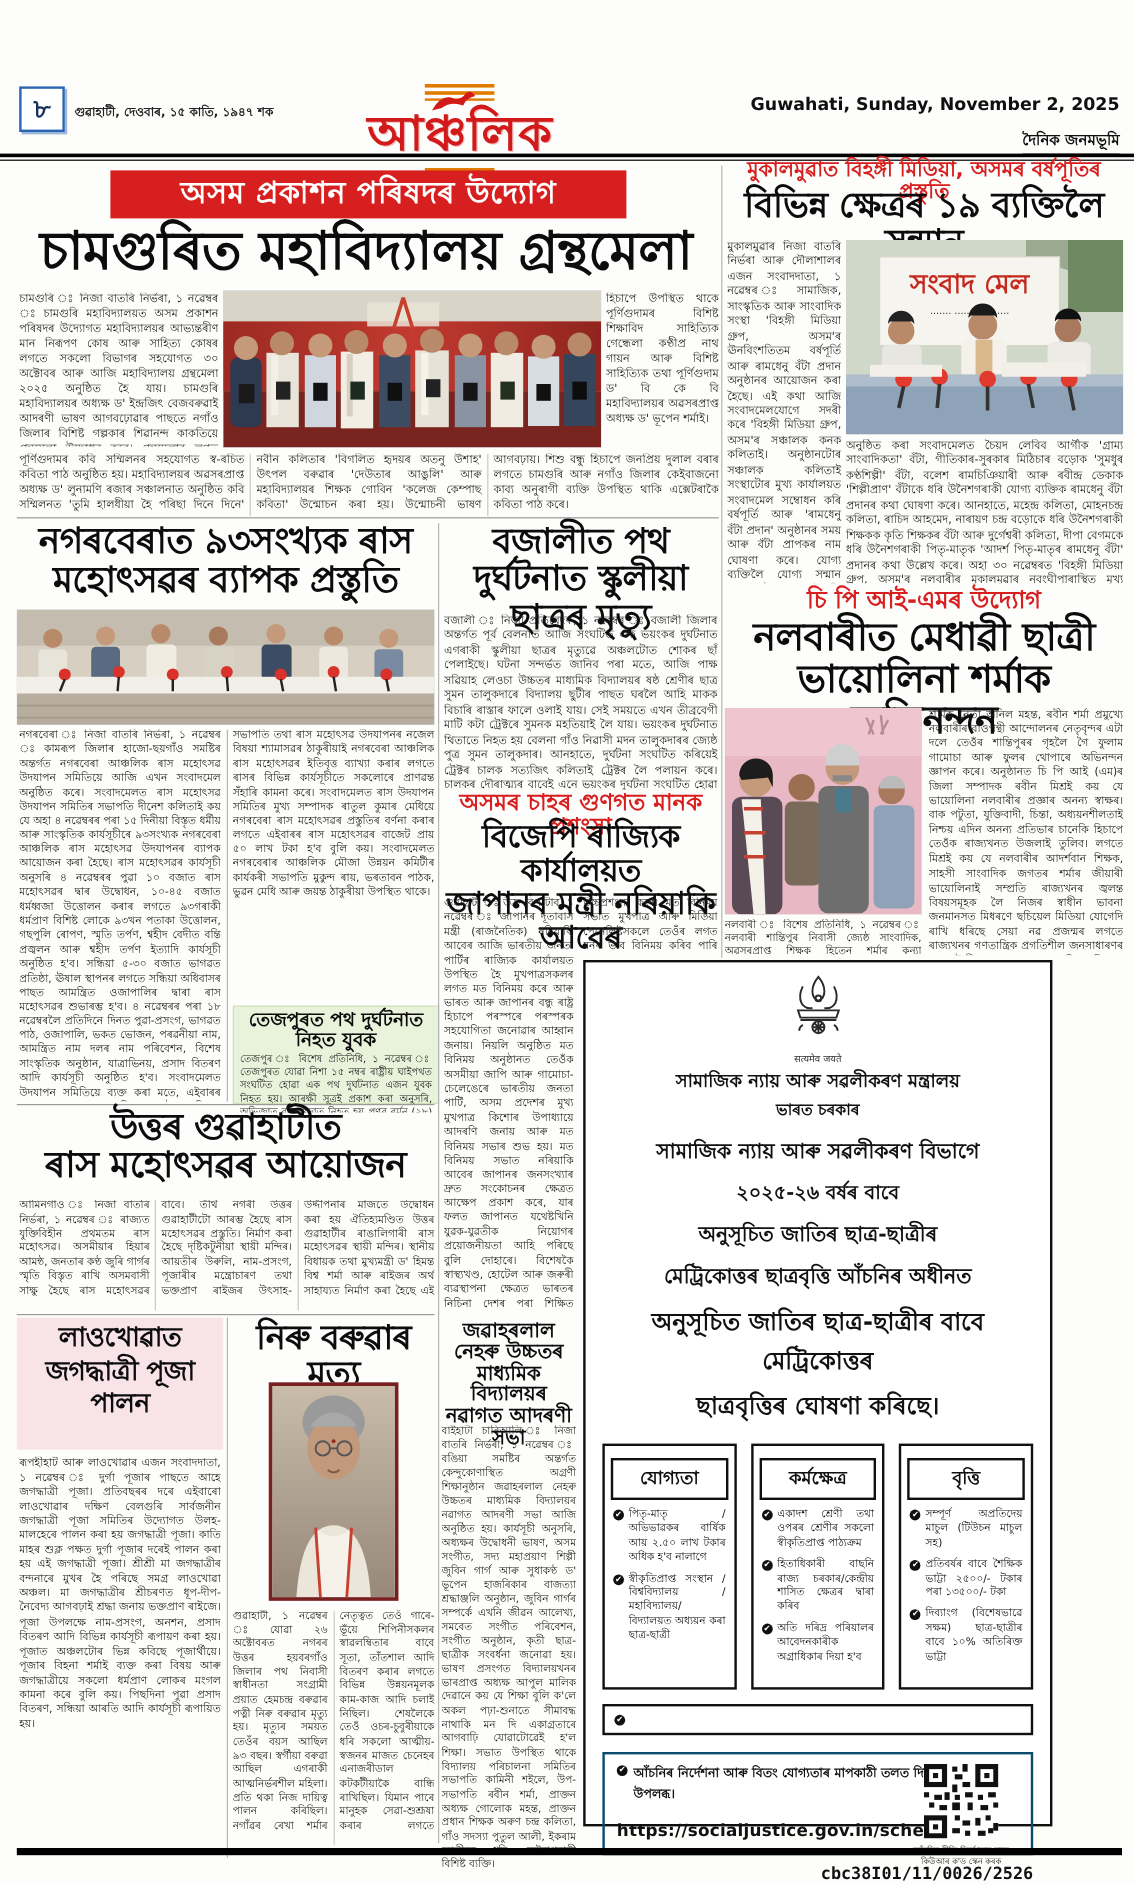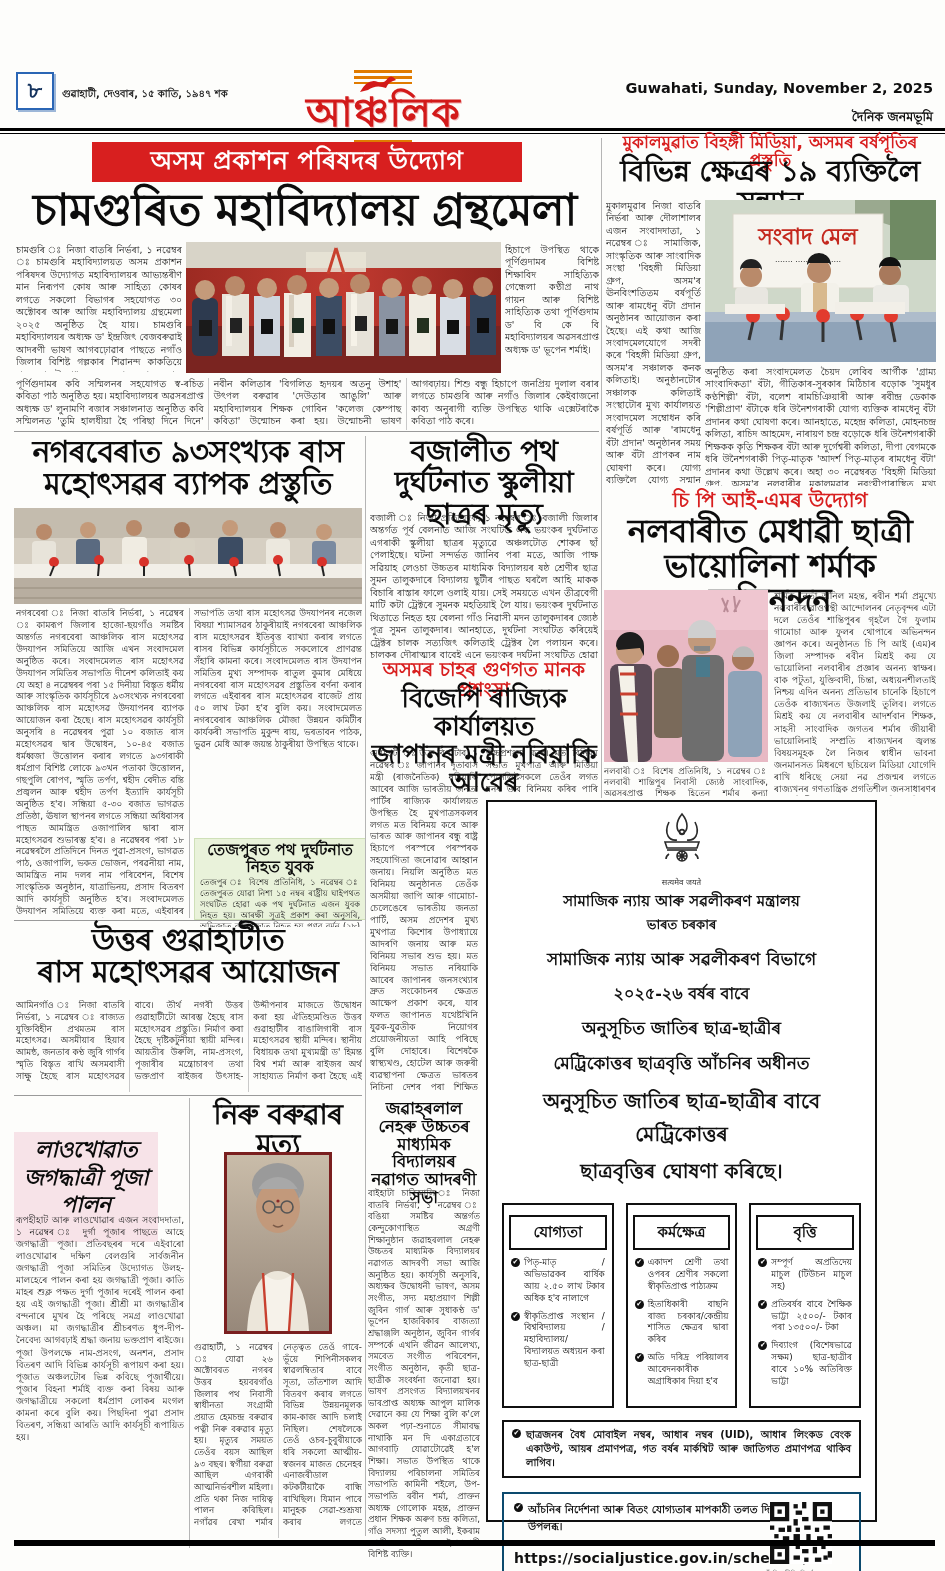--- a/index.html
+++ b/index.html
@@ -364,21 +364,21 @@
   <div class="abs hl" style="left:368px;top:1100px;width:112px;font-size:16.5px;letter-spacing:0;">জৱাহৰলাল নেহৰু উচ্চতৰ মাধ্যমিক বিদ্যালয়ৰ নৱাগত আদৰণী সভা</div>
   <div class="abs body" style="left:368px;top:1188px;width:112px;height:370px;font-size:8.7px;">বাইহাটা চাৰিআলি ঃ নিজা বাতৰি নিৰ্ভৰা, ১ নৱেম্বৰ ঃ বঙিয়া সমষ্টিৰ অন্তৰ্গত কেন্দুকোণাস্থিত অগ্ৰণী শিক্ষানুষ্ঠান জৱাহৰলাল নেহৰু উচ্চতৰ মাধ্যমিক বিদ্যালয়ৰ নৱাগত আদৰণী সভা আজি অনুষ্ঠিত হয়। কাৰ্যসূচী অনুসৰি, অধ্যক্ষৰ উদ্বোধনী ভাষণ, অসম সংগীত, সদ্য মহাপ্ৰয়াণ শিল্পী জুবিন গাৰ্গ আৰু সুধাকণ্ঠ ড' ভূপেন হাজৰিকাৰ বাজত্যা শ্ৰদ্ধাঞ্জলি অনুষ্ঠান, জুবিন গাৰ্গৰ সম্পৰ্কে এখনি জীৱন আলেখ্য, সমবেত সংগীত পৰিবেশন, সংগীত অনুষ্ঠান, কৃতী ছাত্ৰ-ছাত্ৰীক সংবৰ্ধনা জনোৱা হয়। ভাষণ প্ৰসংগত বিদ্যালয়খনৰ ভাৰপ্ৰাপ্ত অধ্যক্ষ আপুল মালিক দেৱানে কয় যে শিক্ষা বুলি ক'লে অকল পঢ়া-শুনাতে সীমাবদ্ধ নাথাকি মন দি একাগ্ৰতাৰে আগবাঢ়ি যোৱাটোৱেই হ'ল শিক্ষা। সভাত উপস্থিত থাকে বিদ্যালয় পৰিচালনা সমিতিৰ সভাপতি কামিনী শইলে, উপ-সভাপতি ৰবীন শৰ্মা, প্ৰাক্তন অধ্যক্ষ গোলোক মহন্ত, প্ৰাক্তন প্ৰধান শিক্ষক অৰুণ চন্দ্ৰ কলিতা, গাঁও সদস্যা পুতুল আলী, ইকৰাম আলীকে ধৰি কেইবাগৰাকী বিশিষ্ট ব্যক্তি।</div>
 
   <div class="abs hl" style="left:14px;top:924px;width:348px;font-size:30px;">
     <span>উত্তৰ গুৱাহাটীত</span><br>
     <span>ৰাস মহোৎসৱৰ আয়োজন</span>
   </div>
   <div class="abs body cols3" style="left:16px;top:1000px;width:346px;height:92px;font-size:8.8px;">আমিনগাঁও ঃ নিজা বাতৰি নিৰ্ভৰা, ১ নৱেম্বৰ ঃ ৰাজ্যত যুক্তিবিহীন প্ৰথমতম ৰাস মহোৎসৱ। অসমীয়াৰ হিয়াৰ আমন্ঠ, জনতাৰ কণ্ঠ জুৰি গাৰ্গৰ স্মৃতি বিস্তৃত ৰাখি অসমবাসী সাক্ষু হৈছে ৰাস মহোৎসৱৰ বাবে। তীৰ্থ নগৰী উত্তৰ গুৱাহাটীটো আৰম্ভ হৈছে ৰাস মহোৎসৱৰ প্ৰস্তুতি। নিৰ্মাণ কৰা হৈছে দৃষ্টিকটুনীয়া স্থায়ী মন্দিৰ। আয়তীৰ উৰুলি, নাম-প্ৰসংগ, পূজাৰীৰ মন্ত্ৰোচাৰণ তথা ভক্তপ্ৰাণ ৰাইজৰ উৎসাহ-উদ্দীপনাৰ মাজতে উদ্বোধন কৰা হয় ঐতিহ্যমণ্ডিত উত্তৰ গুৱাহাটীৰ ৰাঙালিগাৰী ৰাস মহোৎসৱৰ স্থায়ী মন্দিৰ। স্থানীয় বিধায়ক তথা মুখ্যমন্ত্ৰী ড' হিমন্ত বিশ্ব শৰ্মা আৰু ৰাইজৰ অৰ্থ সাহায্যত নিৰ্মাণ কৰা হৈছে এই মন্দিৰটো। মন্দিৰ আনুষ্ঠানিকভাৱে মুকলি কৰি মুখ্যমন্ত্ৰীৰ বিশেষ কৰ্তব্যালত বিষয়া হেমন্ত চৌধুৰীয়ে উল্লেখ কৰে যে এই মন্দিৰটোৱে উত্তৰ গুৱাহাটী ৰাঙাবাৰী ৰাস মহোৎসৱৰ উপ-সভাপতি ৰাজীৱ বৰুৱাই আঁত ধৰা উদ্বোধনী অনুষ্ঠানত আবন্ধতাতে হেমন্ত চৌধুৰীক সংবৰ্ধনা জ্ঞাপন কৰে ৰাস উদযাপন সমিতিয়ে। উত্তৰ গুৱাহাটী ৰাঙাবাৰী ৰাস মহোৎসৱে এইবেলি ৮৫ বছৰত পদাৰ্পণ কৰিছে। বিগত বছৰৰ দৰে এইবাৰো অহা ৫ নৱেম্বৰৰ পৰা সপ্তাহজোৰা কাৰ্যসূচীৰে ৰাস মহোৎসৱ উদযাপন কৰা হ'ব।</div>
   <div class="abs hrule" style="left:14px;top:1095px;width:348px;"></div>
 
-  <div class="abs pinkbox" style="left:14px;top:1132px;width:144px;height:110px;box-sizing:border-box;font-style:italic;">
+  <div class="abs pinkbox" style="left:14px;top:1098px;width:172px;height:110px;box-sizing:border-box;">
     <div class="hl" style="font-size:22px;line-height:1.25;">লাওখোৱাত জগদ্ধাত্ৰী পূজা পালন</div>
   </div>
   <div class="abs body" style="left:16px;top:1214px;width:168px;height:320px;font-size:9px;">ৰূপহীহাট আৰু লাওখোৱাৰ এজন সংবাদদাতা, ১ নৱেম্বৰ ঃ দুৰ্গা পূজাৰ পাছতে আহে জগদ্ধাত্ৰী পূজা। প্ৰতিবছৰৰ দৰে এইবাৰো লাওখোৱাৰ দক্ষিণ বেলগুৰি সাৰ্বজনীন জগদ্ধাত্ৰী পূজা সমিতিৰ উদ্যোগত উলহ-মালহেৰে পালন কৰা হয় জগদ্ধাত্ৰী পূজা। কাতি মাহৰ শুক্ল পক্ষত দুৰ্গা পূজাৰ দৰেই পালন কৰা হয় এই জগদ্ধাত্ৰী পূজা। শ্ৰীশ্ৰী মা জগদ্ধাত্ৰীৰ বন্দনাৰে মুখৰ হৈ পৰিছে সমগ্ৰ লাওখোৱা অঞ্চল। মা জগদ্ধাত্ৰীৰ শ্ৰীচৰণত ধূপ-দীপ-নৈবেদ্য আগবঢ়াই শ্ৰদ্ধা জনায় ভক্তপ্ৰাণ ৰাইজে। পূজা উপলক্ষে নাম-প্ৰসংগ, অনশন, প্ৰসাদ বিতৰণ আদি বিভিন্ন কাৰ্যসূচী ৰূপায়ণ কৰা হয়। পূজাত অঞ্চলটোৰ ভিন্ন কবিছে পূজাৰ্থীয়ে। পূজাৰ বিহনা শৰ্মাই ব্যক্ত কৰা বিষয় আৰু জগদ্ধাত্ৰীয়ে সকলো ধৰ্মপ্ৰাণ লোকৰ মংগল কামনা কৰে বুলি কয়। পিছদিনা পুৱা প্ৰসাদ বিতৰণ, সন্ধিয়া আৰতি আদি কাৰ্যসূচী ৰূপায়িত হয়।</div>
 
   <div class="abs vrule" style="left:189px;top:1098px;height:450px;"></div>
 
   <div class="abs hl" style="left:194px;top:1100px;width:168px;font-size:28px;">নিৰু বৰুৱাৰ মৃত্যু</div>
   <div class="abs photo" style="left:224px;top:1152px;width:108px;height:182px;border:3px solid #7a1f1f;box-sizing:border-box;">
     <svg width="102" height="176" viewBox="0 0 102 176">
       <rect width="102" height="176" fill="#b9ab9a"></rect>
@@ -469,21 +469,20 @@
           </div>
         <div class="ad-item">
             <span class="blt"></span>
           <span>দিব্যাংগ (বিশেষভাৱে সক্ষম) ছাত্ৰ-ছাত্ৰীৰ বাবে ১০% অতিৰিক্ত ভাট্টা</span>
           </div>
       </div>
     </div>
 
     <div class="ad-note">
       <span class="blt"></span>
-      <span>ছাত্ৰজনৰ বৈধ মোবাইল নম্বৰ, আধাৰ নম্বৰ (UID), আধাৰ লিংকড বেংক একাউণ্ট, আয়ৰ প্ৰমাণপত্ৰ, গত বৰ্ষৰ মাৰ্কশ্বিট আৰু জাতিগত প্ৰমাণপত্ৰ থাকিব লাগিব।</span>
     </div>
 
     <div class="ad-link">
       <div class="ad-linktext">
         <span class="blt"></span>
         <span>আঁচনিৰ নিৰ্দেশনা আৰু বিতং যোগ্যতাৰ মাপকাঠী তলত দিয়া লিংকত উপলব্ধ।</span>
       </div>
       <div class="ad-url">https://socialjustice.gov.in/schemes/25</div>
       <div class="qrwrap">
         <svg width="62" height="62" viewBox="0 0 29 29">

